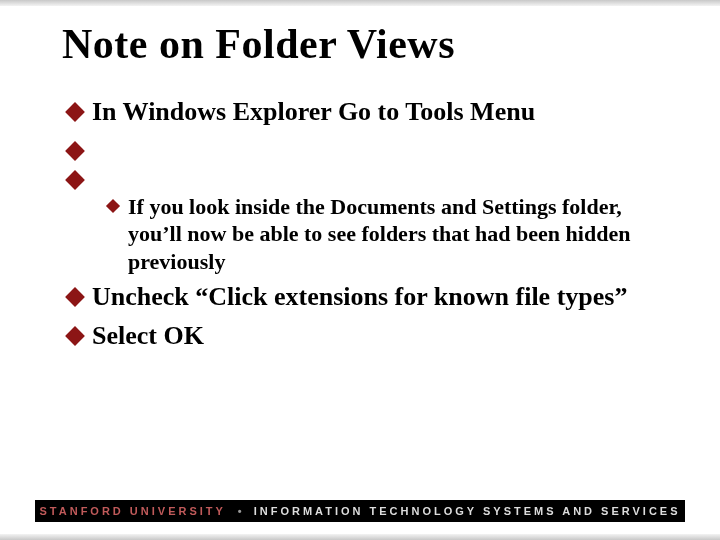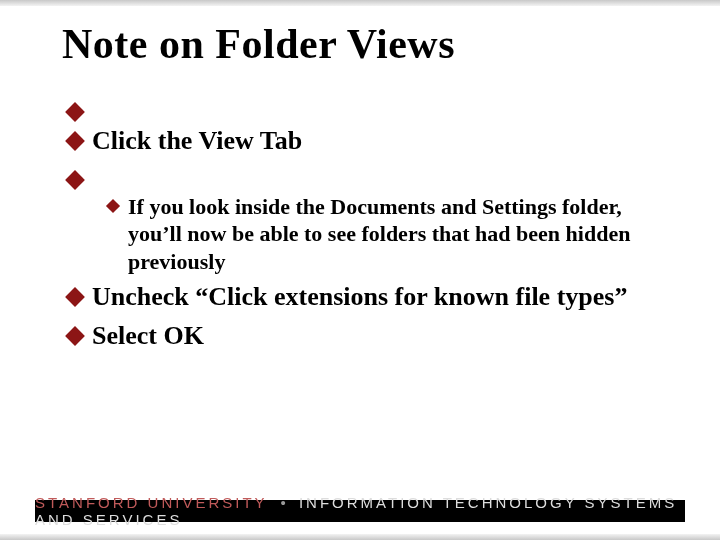--- a/index.html
+++ b/index.html
@@ -94,23 +94,24 @@
     right: 35px;
     top: 0;
     height: 22px;
     background: #000;
     display: flex;
     align-items: center;
     justify-content: center;
   }
   .footer-text {
     font-family: 'Arial Narrow', Arial, sans-serif;
-    font-size: 15px;
+    font-size: 11px;
     letter-spacing: 3px;
     color: #ddd;
+    font-weight: bold;
   }
   .footer-text .brand {
     color: #c05a5a;
   }
   .footer-text .sep {
     color: #999;
     padding: 0 6px;
     letter-spacing: 0;
   }
 </style>
@@ -120,26 +121,26 @@
 <div class="slide">
   <div class="edge-top"></div>
 
   <div class="content">
     <h1 class="title">Note on Folder Views</h1>
 
     <div class="bullets">
 
       <div class="row">
         <div class="diamond"></div>
+        <div class="btext">In Windows Explorer Go to Tools Menu</div>
       </div>
 
 
       <div class="row">
         <div class="diamond"></div>
-        <div class="btext">Click the View Tab</div>
       </div>
 
       <div class="row">
         <div class="diamond"></div>
       </div>
 
       <div class="sub">
         <div class="row">
           <div class="diamond small"></div>
           <div class="stext">If you look inside the Documents and Settings folder, you’ll now be able to see folders that had been hidden previously</div>

